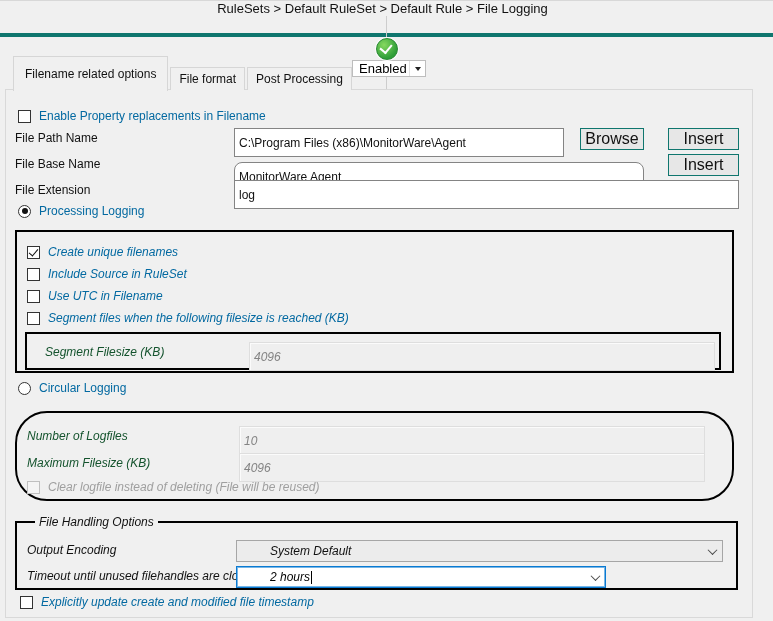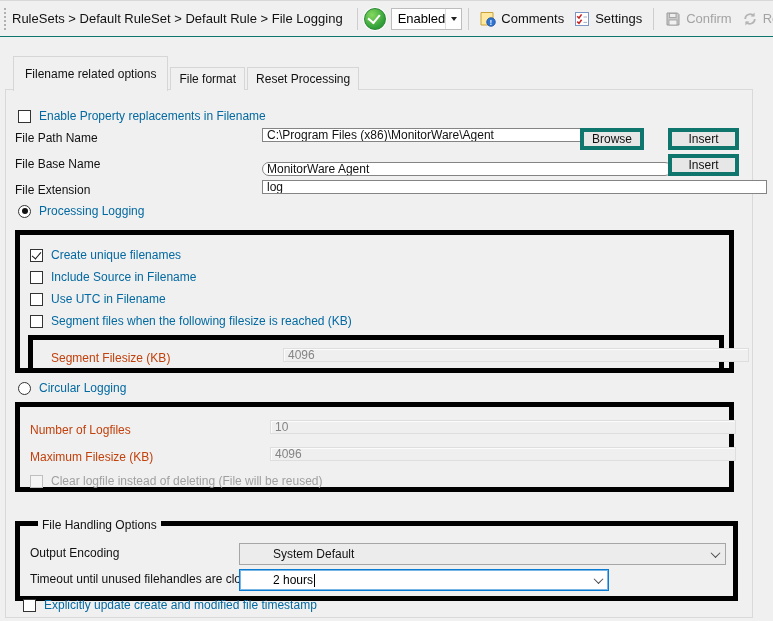--- a/index.html
+++ b/index.html
@@ -1,20 +1,20 @@
 <!DOCTYPE html>
 <html><head>
 <meta charset="utf-8">
 <style>
   html,body{margin:0;padding:0;}
   body{font-family:"Liberation Sans","DejaVu Sans",sans-serif;background:#d7d7d7;}
   #app{position:relative;width:773px;height:621px;background:#f0f0f0;border-top:1px solid #d8d8d8;box-sizing:border-box;overflow:hidden;}
 
   
-  .toolbar{position:absolute;left:0;top:0;width:100%;height:36px;display:flex;align-items:center;background:#f0f0f0;border-bottom:1px solid #0f766e;box-sizing:border-box;}
+  .toolbar{position:absolute;left:0;top:0;width:100%;height:36px;display:flex;align-items:center;background:#f0f0f0;border-bottom:4px solid #0f766e;box-sizing:border-box;flex-direction:column;}
   .grip{width:3px;height:22px;margin:0 6px 0 4px;border-left:2px dotted #b0b0b0;}
   .crumb{font-size:13px;color:#111;white-space:nowrap;margin-right:8px;}
   .tsep{width:1px;height:22px;background:#cdcdcd;margin:0 6px;flex:none;}
   .tool-btn{display:flex;align-items:center;gap:5px;font-size:13px;color:#111;padding:3px 5px;white-space:nowrap;}
   .tool-btn.disabled{color:#a3a3a3;}
   .enabled-icon{width:20px;height:20px;border-radius:50%;background:radial-gradient(circle at 35% 30%,#86d95f,#2f9e38 70%);border:1px solid #2a8a33;position:relative;flex:none;box-shadow:0 0 0 1px #fafafa;}
   .enabled-icon::after{content:'';position:absolute;left:5px;top:3px;width:6px;height:9px;border-right:2.2px solid #fff;border-bottom:2.2px solid #fff;transform:rotate(40deg);}
   .state-combo{display:flex;align-items:center;width:74px;height:22px;background:#fff;border:1px solid #bdbdbd;box-sizing:border-box;margin-left:5px;font-size:13px;}
   .state-combo .txt{flex:1;padding-left:6px;}
   .state-combo .arrowbox{width:15px;height:100%;display:flex;align-items:center;justify-content:center;border-left:1px solid #e0e0e0;}
@@ -22,25 +22,25 @@
   .icon16{width:16px;height:16px;flex:none;}
 
   
   .tabs{position:absolute;left:13px;top:62px;display:flex;align-items:flex-end;height:27px;z-index:5;}
   .tab{background:#f0f0f0;border:1px solid #d6d6d6;border-bottom:none;height:22px;padding:11px 8px;font-size:12px;display:flex;align-items:center;margin-right:2px;box-sizing:border-box;color:#111;}
   .tab.active{height:27px;padding:17px 11px;margin-bottom:-1px;z-index:6;background:#f0f0f0;}
 
   
   .panel{position:absolute;left:5px;top:88px;width:748px;height:529px;background:#f0f0f0;border:1px solid #d9d9d9;box-sizing:border-box;z-index:1;}
   .lbl{position:absolute;font-size:12px;color:#111;white-space:nowrap;}
-  .lbl.dis{color:#c2410c;}
-  .tbox{position:absolute;height:14px;background:#fff;border:1px solid #848484;box-sizing:border-box;font-size:12px;color:#111;display:flex;align-items:center;padding:0 4px;white-space:nowrap;overflow:hidden;margin-left:28px;}
+  .lbl.dis{color:#14532d;}
+  .tbox{position:absolute;height:29px;background:#fff;border:1px solid #848484;box-sizing:border-box;font-size:12px;color:#111;display:flex;align-items:center;padding:0 4px;white-space:nowrap;overflow:hidden;}
   .tbox.dis{background:#efefef;border:1px solid #dedede;color:#848484;box-shadow:inset 1px 1px 0 #fbfbfb;}
-  .btn{position:absolute;height:22px;background:#e7e7e7;border:4px solid #0f766e;box-sizing:border-box;font-size:12px;color:#111;display:flex;align-items:center;justify-content:center;}
-  .gbox{position:absolute;border:5px solid #000000;box-sizing:border-box;}
+  .btn{position:absolute;height:22px;background:#e7e7e7;border:1px solid #0f766e;box-sizing:border-box;font-size:16px;color:#111;display:flex;align-items:center;justify-content:center;}
+  .gbox{position:absolute;border:2px solid #000000;box-sizing:border-box;font-style:italic;}
   .gbox .title{position:absolute;top:-8px;left:18px;background:#f0f0f0;padding:0 4px;font-size:12px;color:#111;white-space:nowrap;}
 
   
   .cbrow{position:absolute;display:flex;align-items:center;gap:8px;}
   .cbox{width:13px;height:13px;background:#fff;border:1px solid #333;box-sizing:border-box;position:relative;flex:none;}
   .cbox.checked::after{content:'';position:absolute;left:3px;top:0px;width:4px;height:8px;border-right:1.7px solid #111;border-bottom:1.7px solid #111;transform:rotate(40deg);}
   .cbox.dis{border-color:#bfbfbf;background:#f4f4f4;}
   .rad{width:13px;height:13px;border-radius:50%;background:#fff;border:1px solid #333;box-sizing:border-box;position:relative;flex:none;}
   .rad.sel::after{content:'';position:absolute;left:2.5px;top:2.5px;width:6px;height:6px;border-radius:50%;background:#111;}
   .cbrow .txt{font-size:12px;color:#0369a1;white-space:nowrap;}
@@ -118,21 +118,21 @@
   </div>
 
   <div class="tabs">
     <div class="tab active">
         <span>Filename related options</span>
       </div>
     <div class="tab">
         <span>File format</span>
       </div>
     <div class="tab">
-        <span>Reset Processing</span>
+        <span>Post Processing</span>
       </div>
   </div>
 
   <div class="panel">
 
     <div class="cbrow" style="left:12px;top:19px;">
       <span class="cbox"></span>
       <span class="txt">Enable Property replacements in Filename</span>
     </div>
 
@@ -153,53 +153,53 @@
       <span class="txt">Processing Logging</span>
     </div>
 
     <div class="gbox" style="left:9px;top:140px;width:719px;height:143px;">
       <div class="cbrow" style="left:10px;top:13px;">
         <span class="cbox checked"></span>
         <span class="txt">Create unique filenames</span>
       </div>
       <div class="cbrow" style="left:10px;top:35px;">
         <span class="cbox"></span>
-        <span class="txt">Include Source in Filename</span>
+        <span class="txt">Include Source in RuleSet</span>
       </div>
       <div class="cbrow" style="left:10px;top:57px;">
         <span class="cbox"></span>
         <span class="txt">Use UTC in Filename</span>
       </div>
       <div class="cbrow" style="left:10px;top:79px;">
         <span class="cbox"></span>
         <span class="txt">Segment files when the following filesize is reached (KB)</span>
       </div>
       <div class="gbox" style="left:8px;top:100px;width:696px;height:38px;">
         <div class="lbl dis" style="left:18px;top:11px;">Segment Filesize (KB)</div>
         <div class="tbox dis" style="left:222px;top:8px;width:466px;">4096</div>
       </div>
     </div>
 
     <div class="cbrow" style="left:12px;top:291px;">
       <span class="rad"></span>
       <span class="txt">Circular Logging</span>
     </div>
 
-    <div class="gbox" style="left:9px;top:312px;width:719px;height:90px;">
+    <div class="gbox" style="left:9px;top:321px;width:719px;height:90px;border-radius:32px;">
       <div class="lbl dis" style="left:10px;top:16px;">Number of Logfiles</div>
       <div class="tbox dis" style="left:222px;top:13px;width:466px;">10</div>
       <div class="lbl dis" style="left:10px;top:43px;">Maximum Filesize (KB)</div>
       <div class="tbox dis" style="left:222px;top:40px;width:466px;">4096</div>
       <div class="cbrow" style="left:10px;top:67px;">
         <span class="cbox dis"></span>
         <span class="txt dis">Clear logfile instead of deleting (File will be reused)</span>
       </div>
     </div>
 
-    <div class="gbox" style="left:9px;top:431px;width:723px;height:80px;">
+    <div class="gbox" style="left:9px;top:431px;width:723px;height:69px;">
       <div class="title">File Handling Options</div>
 
       <div class="lbl" style="left:10px;top:20px;">Output Encoding</div>
       <div class="combo gray" style="left:219px;top:17px;width:487px;">
         <span class="ctxt">System Default</span>
         <span class="chevbox">
             <span class="chev"></span>
           </span>
       </div>
 

